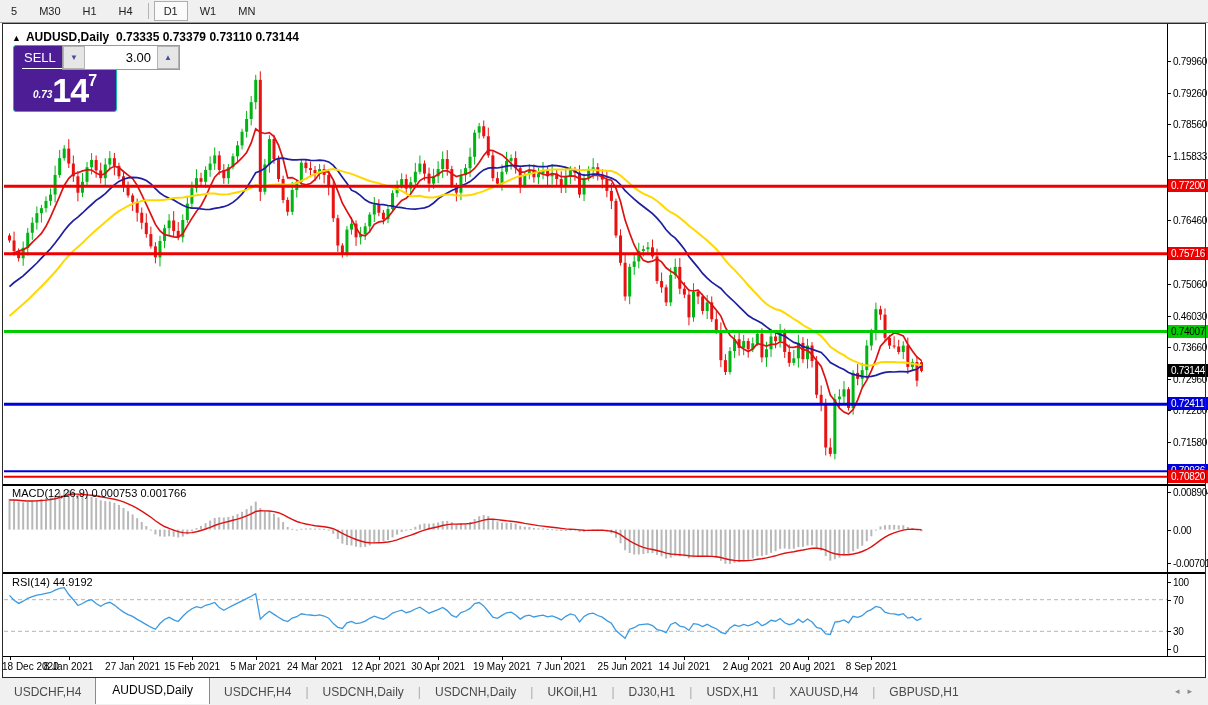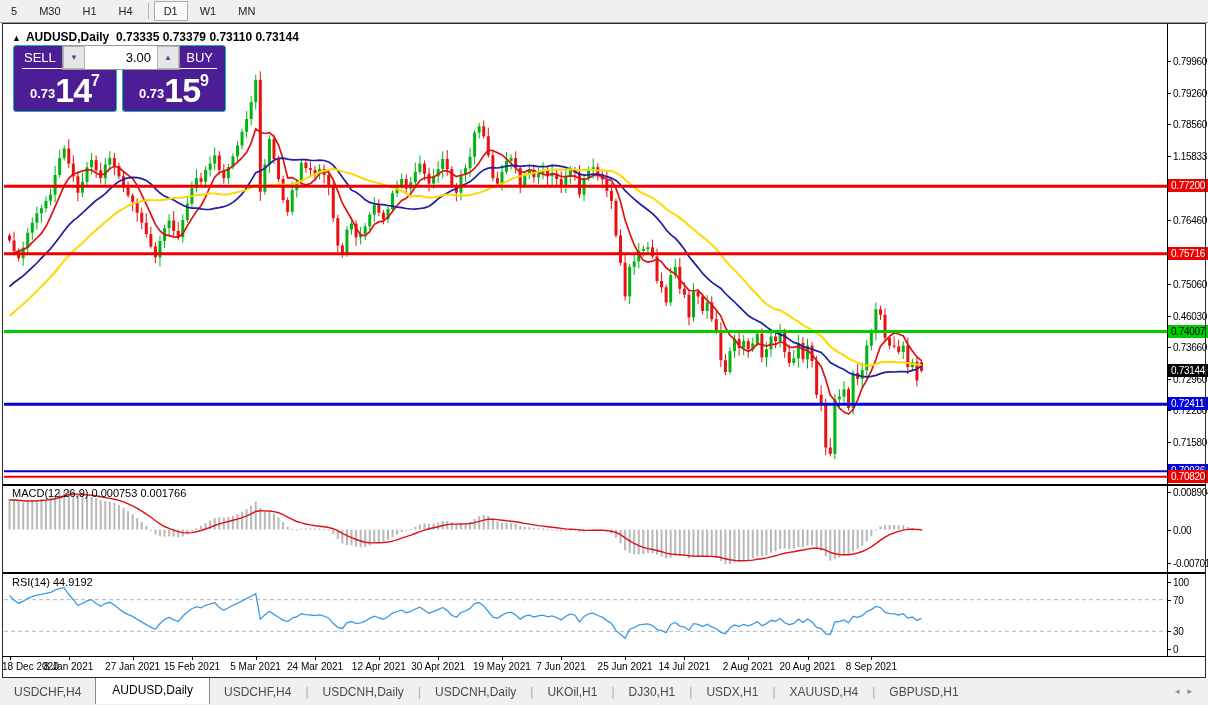--- a/index.html
+++ b/index.html
@@ -31,21 +31,21 @@
   #date-axis{left:0;top:658px;width:1167px;height:36px;z-index:4;}
   .date-label{position:absolute;top:3px;font-size:10px;color:#000;white-space:nowrap;}
   .date-tick{position:absolute;top:-2px;width:1px;height:4px;background:#000;}
   
   #trade-panel{left:13px;top:45px;width:213px;height:56px;z-index:5;}
   .tp-box{position:absolute;top:0;width:104px;height:67px;background:#4c1d95;border:1px solid #14b8a6;
     border-radius:3px;box-sizing:border-box;}
   .tp-strip{position:absolute;left:8px;right:8px;top:0;height:22px;border-bottom:1px solid #fff;}
   .tp-btn{position:absolute;top:4px;font-size:13px;color:#fff;cursor:default;}
   .tp-price{position:absolute;bottom:1px;width:100%;text-align:center;color:#fff;white-space:nowrap;}
-  .tp-small{font-size:13px;font-weight:700;vertical-align:4px;}
+  .tp-small{font-size:10px;font-weight:700;vertical-align:4px;font-style:italic;}
   .tp-big{font-size:34px;font-weight:700;letter-spacing:-1px;}
   .tp-sup{font-size:16px;font-weight:700;vertical-align:16px;}
   #vol-ctl{position:absolute;left:49px;top:0;width:116px;height:23px;background:#fff;
     border:1px solid #9a9a9a;display:flex;z-index:2;}
   .spin{width:22px;height:100%;background:#e6e6e6;border:1px solid #b4b4b4;box-sizing:border-box;
     font-size:8px;color:#44509e;text-align:center;line-height:21px;cursor:default;}
   #vol-input{flex:1;border:0;outline:0;text-align:right;font-size:13px;padding-right:6px;width:60px;
     font-family:"Liberation Sans",sans-serif;color:#000;}
   
   #tabbar{left:0;top:678px;width:1208px;height:27px;background:#f0f0f0;display:flex;align-items:center;
@@ -699,27 +699,20 @@
 </div>
 
 <div id="trade-panel" class="abs">
   <div class="tp-box" style="left:0;">
     <div class="tp-strip"></div>
     <div class="tp-btn" style="left:10px;">SELL</div>
     <div class="tp-price">
       <span class="tp-small">0.73</span><span class="tp-big">14</span><span class="tp-sup">7</span>
     </div>
   </div>
-  <div class="tp-box" style="left:109px;">
-    <div class="tp-strip"></div>
-    <div class="tp-btn" style="right:12px;">BUY</div>
-    <div class="tp-price">
-      <span class="tp-small">0.73</span><span class="tp-big">15</span><span class="tp-sup">9</span>
-    </div>
-  </div>
   <div id="vol-ctl">
     <div class="spin">▼</div>
     <input id="vol-input" readonly="" value="3.00" style="">
     <div class="spin">▲</div>
   </div>
 </div>
 
 <div class="abs pane-label" style="left:12px;top:487px;">MACD(12,26,9) 0.000753 0.001766</div>
 <div class="abs pane-label" style="left:12px;top:576px;">RSI(14) 44.9192</div>
 

